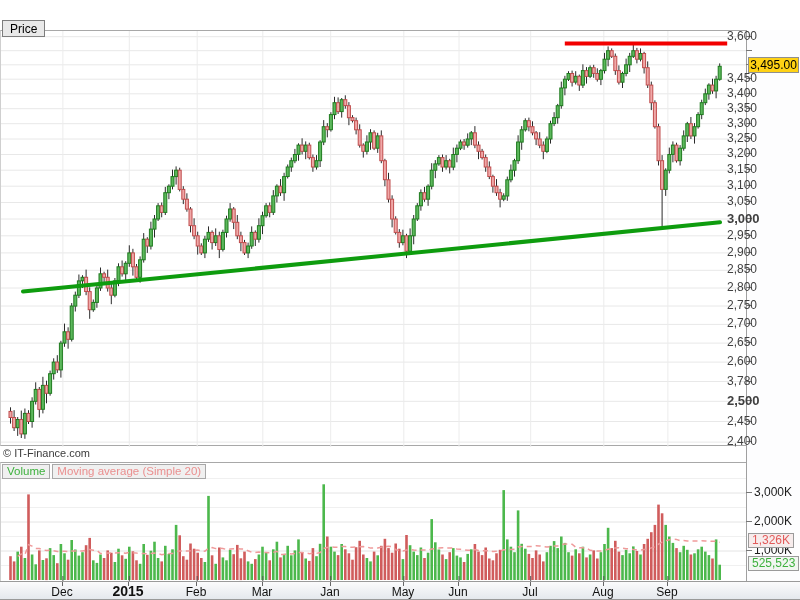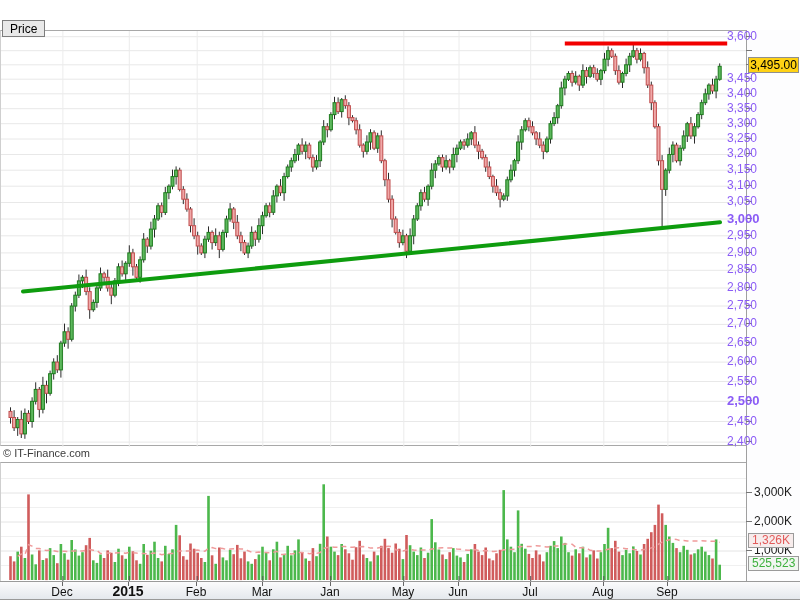--- a/index.html
+++ b/index.html
@@ -24,21 +24,21 @@
     background:#e9e9e9;border:1px solid #7d7d7d;font-size:12px;color:#000;z-index:5;}
 
   
   #price-panel{position:absolute;left:0;top:30px;width:746px;height:416px;
     border-top:1px solid #a8a8a8;border-bottom:1px solid #a8a8a8;border-left:1px solid #cfcfcf;background:#fff;}
   #vol-panel{position:absolute;left:0;top:462px;width:746px;height:119px;
     border-top:1px solid #a8a8a8;border-left:1px solid #cfcfcf;background:#fff;}
   #axis-col{position:absolute;left:746px;top:30px;width:54px;height:551px;background:#fdfdfe;border-left:1px solid #a0a0a0;}
 
   
-  .ptick{position:absolute;font-size:12px;color:#8b5cf6;left:727px;white-space:nowrap;}
+  .ptick{position:absolute;font-size:12px;color:#404040;left:727px;white-space:nowrap;}
   .ptick.bold{font-weight:bold;font-size:13px;text-align:right;}
   .tickmark{position:absolute;left:746px;width:6px;height:1px;background:#777;}
   #price-badge{position:absolute;left:748px;width:51px;height:16px;background:#ffd215;
     border:1px solid #8f8f8f;font-size:12px;color:#000;text-align:center;line-height:14px;z-index:6;}
   .vtick{position:absolute;font-size:12px;color:#1c1c1c;left:754px;white-space:nowrap;}
   .vol-badge{position:absolute;left:748px;height:15px;padding:0 3px;border:1px solid #9a9a9a;
     font-size:12px;line-height:13px;text-align:right;z-index:6;}
   #vol-badge-ma{color:#e25b5b;background:#f7ecec;}
   #vol-badge-cur{color:#3db13d;background:#f1f6f1;}
 
@@ -502,20 +502,24 @@
         <rect x="713.6" y="48.2" width="3" height="11.7" fill="#5cb85c" stroke="#1e7a1e" stroke-width="1"></rect>
         <line x1="718.7" y1="32.4" x2="718.7" y2="49.7" stroke="#2a2a2a" stroke-width="1"></line>
         <rect x="717.2" y="35.3" width="3" height="13.0" fill="#5cb85c" stroke="#1e7a1e" stroke-width="1"></rect>
         <line x1="22.0" y1="260.6" x2="719.0" y2="191.3" stroke="#0e9c0e" stroke-width="4" stroke-linecap="round"></line>
         <line x1="563.8" y1="12.6" x2="726.2" y2="12.6" stroke="#f20000" stroke-width="4"></line>
       </svg>
   </div>
 
   <div id="watermark">© IT-Finance.com</div>
 
+  <div id="vol-legend">
+    <span class="chip" id="chip-volume">Volume</span>
+    <span class="chip" id="chip-ma">Moving average (Simple 20)</span>
+  </div>
 
   <div id="vol-panel">
     <svg id="vol-svg" width="746" height="119">
         <line x1="0" y1="102.5" x2="746" y2="102.5" stroke="#f0f0f0" stroke-width="1"></line>
         <line x1="0" y1="88.0" x2="746" y2="88.0" stroke="#e4e4e4" stroke-width="1"></line>
         <line x1="0" y1="73.5" x2="746" y2="73.5" stroke="#f0f0f0" stroke-width="1"></line>
         <line x1="0" y1="59.0" x2="746" y2="59.0" stroke="#e4e4e4" stroke-width="1"></line>
         <line x1="0" y1="44.5" x2="746" y2="44.5" stroke="#f0f0f0" stroke-width="1"></line>
         <line x1="0" y1="30.0" x2="746" y2="30.0" stroke="#e4e4e4" stroke-width="1"></line>
         <line x1="0" y1="15.5" x2="746" y2="15.5" stroke="#f0f0f0" stroke-width="1"></line>
@@ -767,21 +771,21 @@
       <div class="ptick" style="top:280px">2,800</div>
       <div class="tickmark" style="top:305px"></div>
       <div class="ptick" style="top:298px">2,750</div>
       <div class="tickmark" style="top:323px"></div>
       <div class="ptick" style="top:316px">2,700</div>
       <div class="tickmark" style="top:342px"></div>
       <div class="ptick" style="top:335px">2,650</div>
       <div class="tickmark" style="top:361px"></div>
       <div class="ptick" style="top:354px">2,600</div>
       <div class="tickmark" style="top:381px"></div>
-      <div class="ptick" style="top:374px">2,550</div>
+      <div class="ptick" style="top:374px">3,780</div>
       <div class="tickmark" style="top:400px"></div>
       <div class="ptick bold" style="top:393px">2,500</div>
       <div class="tickmark" style="top:421px"></div>
       <div class="ptick" style="top:414px">2,450</div>
       <div class="tickmark" style="top:441px"></div>
       <div class="ptick" style="top:434px">2,400</div>
     </div>
   <div id="price-badge" style="top: 57px;">3,495.00</div>
   <div id="vol-axis">
       <div class="tickmark" style="top:492px"></div>

